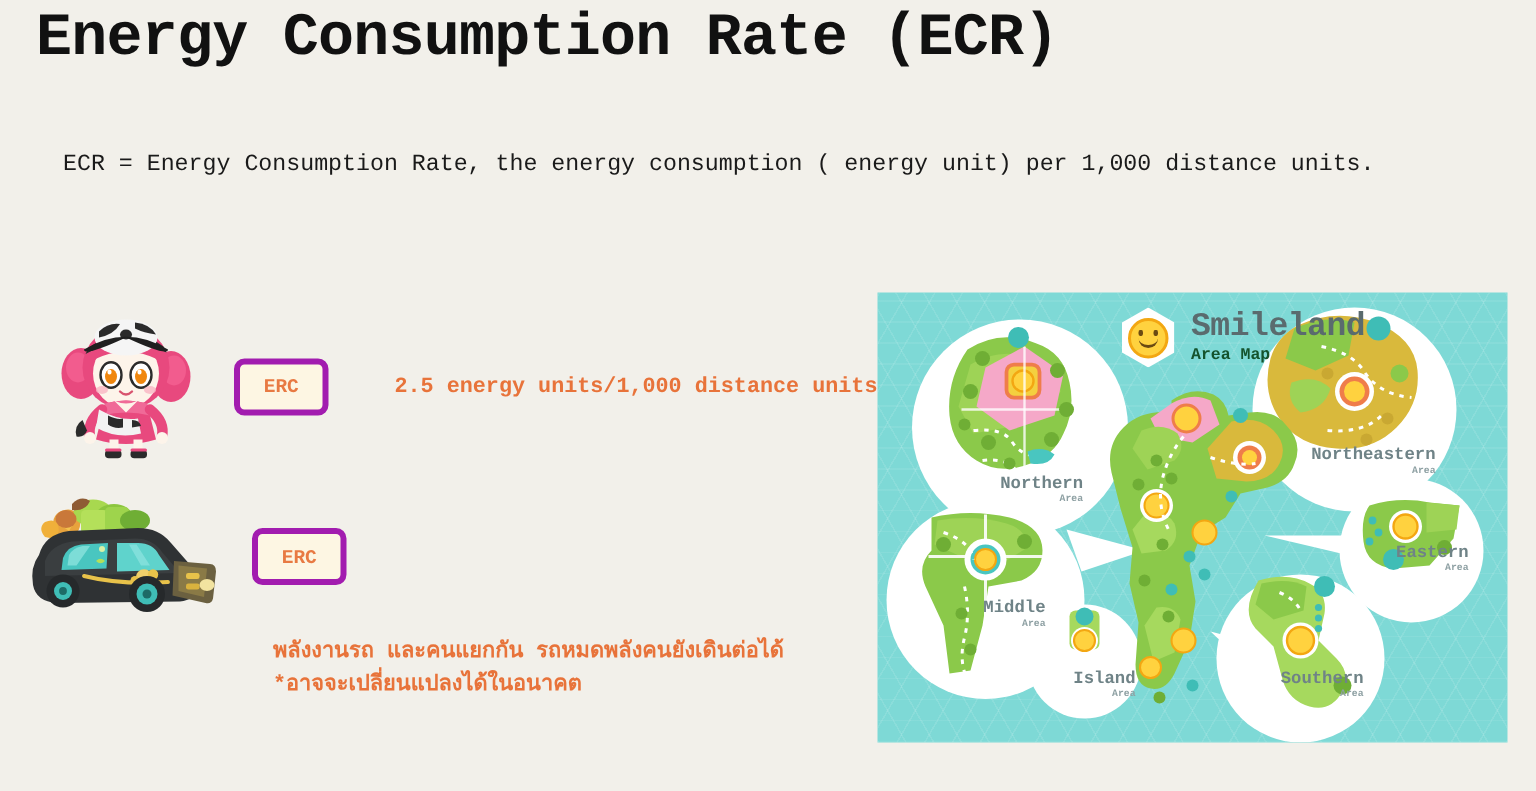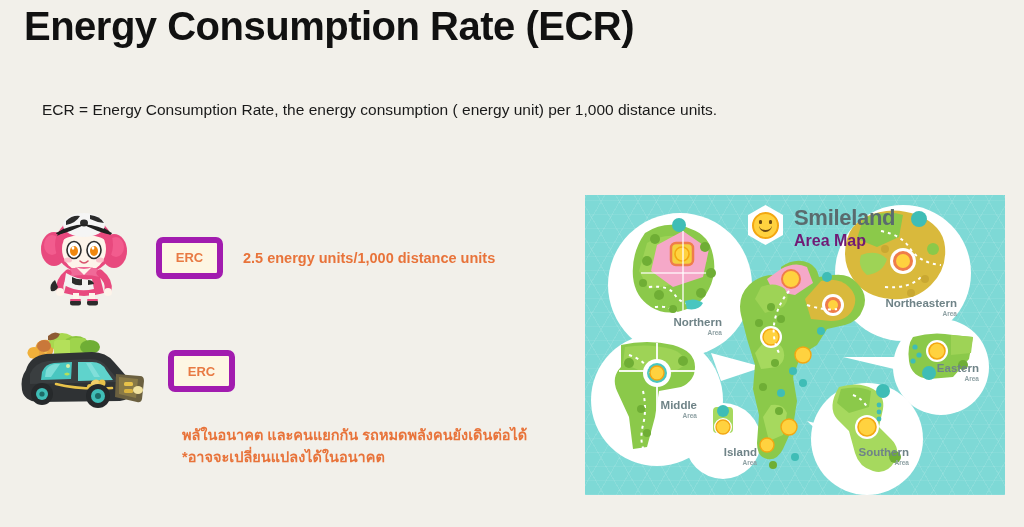--- a/index.html
+++ b/index.html
@@ -3,21 +3,21 @@
 <meta charset="utf-8">
 <title>Energy Consumption Rate (ECR)</title>
 <style>
   html,body{margin:0;padding:0;}
   body{
     width:1024px;height:527px;
     background:#f2f0ea;
     font-family:"Liberation Sans","DejaVu Sans",sans-serif;
     overflow:hidden;position:relative;
   }
-  .slide{position:relative;width:850px;height:527px;}
+  .slide{position:relative;width:850px;height:527px;font-family:Liberation Mono, monospace;}
 
   
   .title{
     position:absolute;left:24px;top:4px;
     font-size:40px;font-weight:700;color:#111111;
     letter-spacing:-0.5px;white-space:nowrap;
   }
 
   
   .desc{
@@ -29,29 +29,29 @@
 
   
   .row{position:absolute;display:flex;align-items:center;}
   .row-1{left:18px;top:205px;}
   .row-2{left:14px;top:330px;}
 
   .art{width:132px;height:105px;position:relative;flex:0 0 auto;}
   .art-2{width:140px;height:82px;}
 
   .badge{
-    width:55px;height:30px;border:6px solid #a21caf;border-radius:7px;
+    width:55px;height:30px;border:4px solid #a21caf;border-radius:7px;
     background:#fdf6e3;color:#e87a43;font-size:13px;font-weight:600;
     display:flex;align-items:center;justify-content:center;
     flex:0 0 auto;
   }
   .badge-gap-1{margin-left:6px;}
   .badge-gap-2{margin-left:14px;}
   .rate{
-    margin-left:20px;font-size:14.5px;font-weight:600;color:#e8733a;
+    margin-left:44px;font-size:14.5px;font-weight:600;color:#e8733a;
     white-space:nowrap;
   }
 
   
   .note{
     position:absolute;left:182px;top:424px;
     font-size:14.5px;font-weight:600;color:#e8733a;line-height:1.55;
   }
   .note div{white-space:nowrap;}
 
@@ -83,21 +83,21 @@
     background:#ffd23f;border:2px solid #f3a712;position:relative;
   }
   .smiley i{position:absolute;width:2.6px;height:4px;border-radius:40%;background:#6b4a12;top:6px;}
   .smiley i.l{left:5px;} .smiley i.r{right:5px;}
   .smiley b{
     position:absolute;left:5px;right:5px;bottom:5px;height:5px;
     border-bottom:2px solid #6b4a12;border-radius:0 0 9px 9px;
   }
   .mt-text{padding-top:2px;}
   .mt-1{font-size:22px;font-weight:700;color:#5a6b6e;line-height:1;letter-spacing:-.3px;}
-  .mt-2{font-size:16px;font-weight:600;color:#701a75;line-height:1.2;margin-top:2px;}
+  .mt-2{font-size:11px;font-weight:600;color:#14532d;line-height:1.2;margin-top:2px;}
 
   .region-label{position:absolute;text-align:right;line-height:1;}
   .region-label .rl-name{font-size:11.5px;font-weight:700;color:#6f8387;}
   .region-label .rl-sub{font-size:6.5px;font-weight:600;color:#8fa1a4;margin-top:1.5px;}
 
   
   .girl{position:absolute;left:14px;top:2px;width:104px;height:100px;}
   
   .car{position:absolute;left:4px;top:0;width:136px;height:80px;}
 </style>
@@ -222,21 +222,21 @@
 
         <circle cx="50" cy="36" r="2" fill="#d8f0a8"></circle>
         <path d="M46 44 q3 -3 6 0 q-3 3 -6 0 z" fill="#b4e05a"></path>
       </svg>
     </div>
 
     <div class="badge badge-gap-2">ERC</div>
   </div>
 
   <div class="note">
-    <div>พลัในอนาคต และคนแยกกัน รถหมดพลังคนยังเดินต่อได้</div>
+    <div>พลังงานรถ และคนแยกกัน รถหมดพลังคนยังเดินต่อได้</div>
     <div>*อาจจะเปลี่ยนแปลงได้ในอนาคต</div>
   </div>
 
   <div class="map">
     <div class="map-pattern"></div>
 
     <svg viewBox="0 0 420 300" xmlns="http://www.w3.org/2000/svg" aria-hidden="true">
 
       <g fill="#ffffff">
         <path d="M176 112 L196 97 L200 122 Z"></path>

